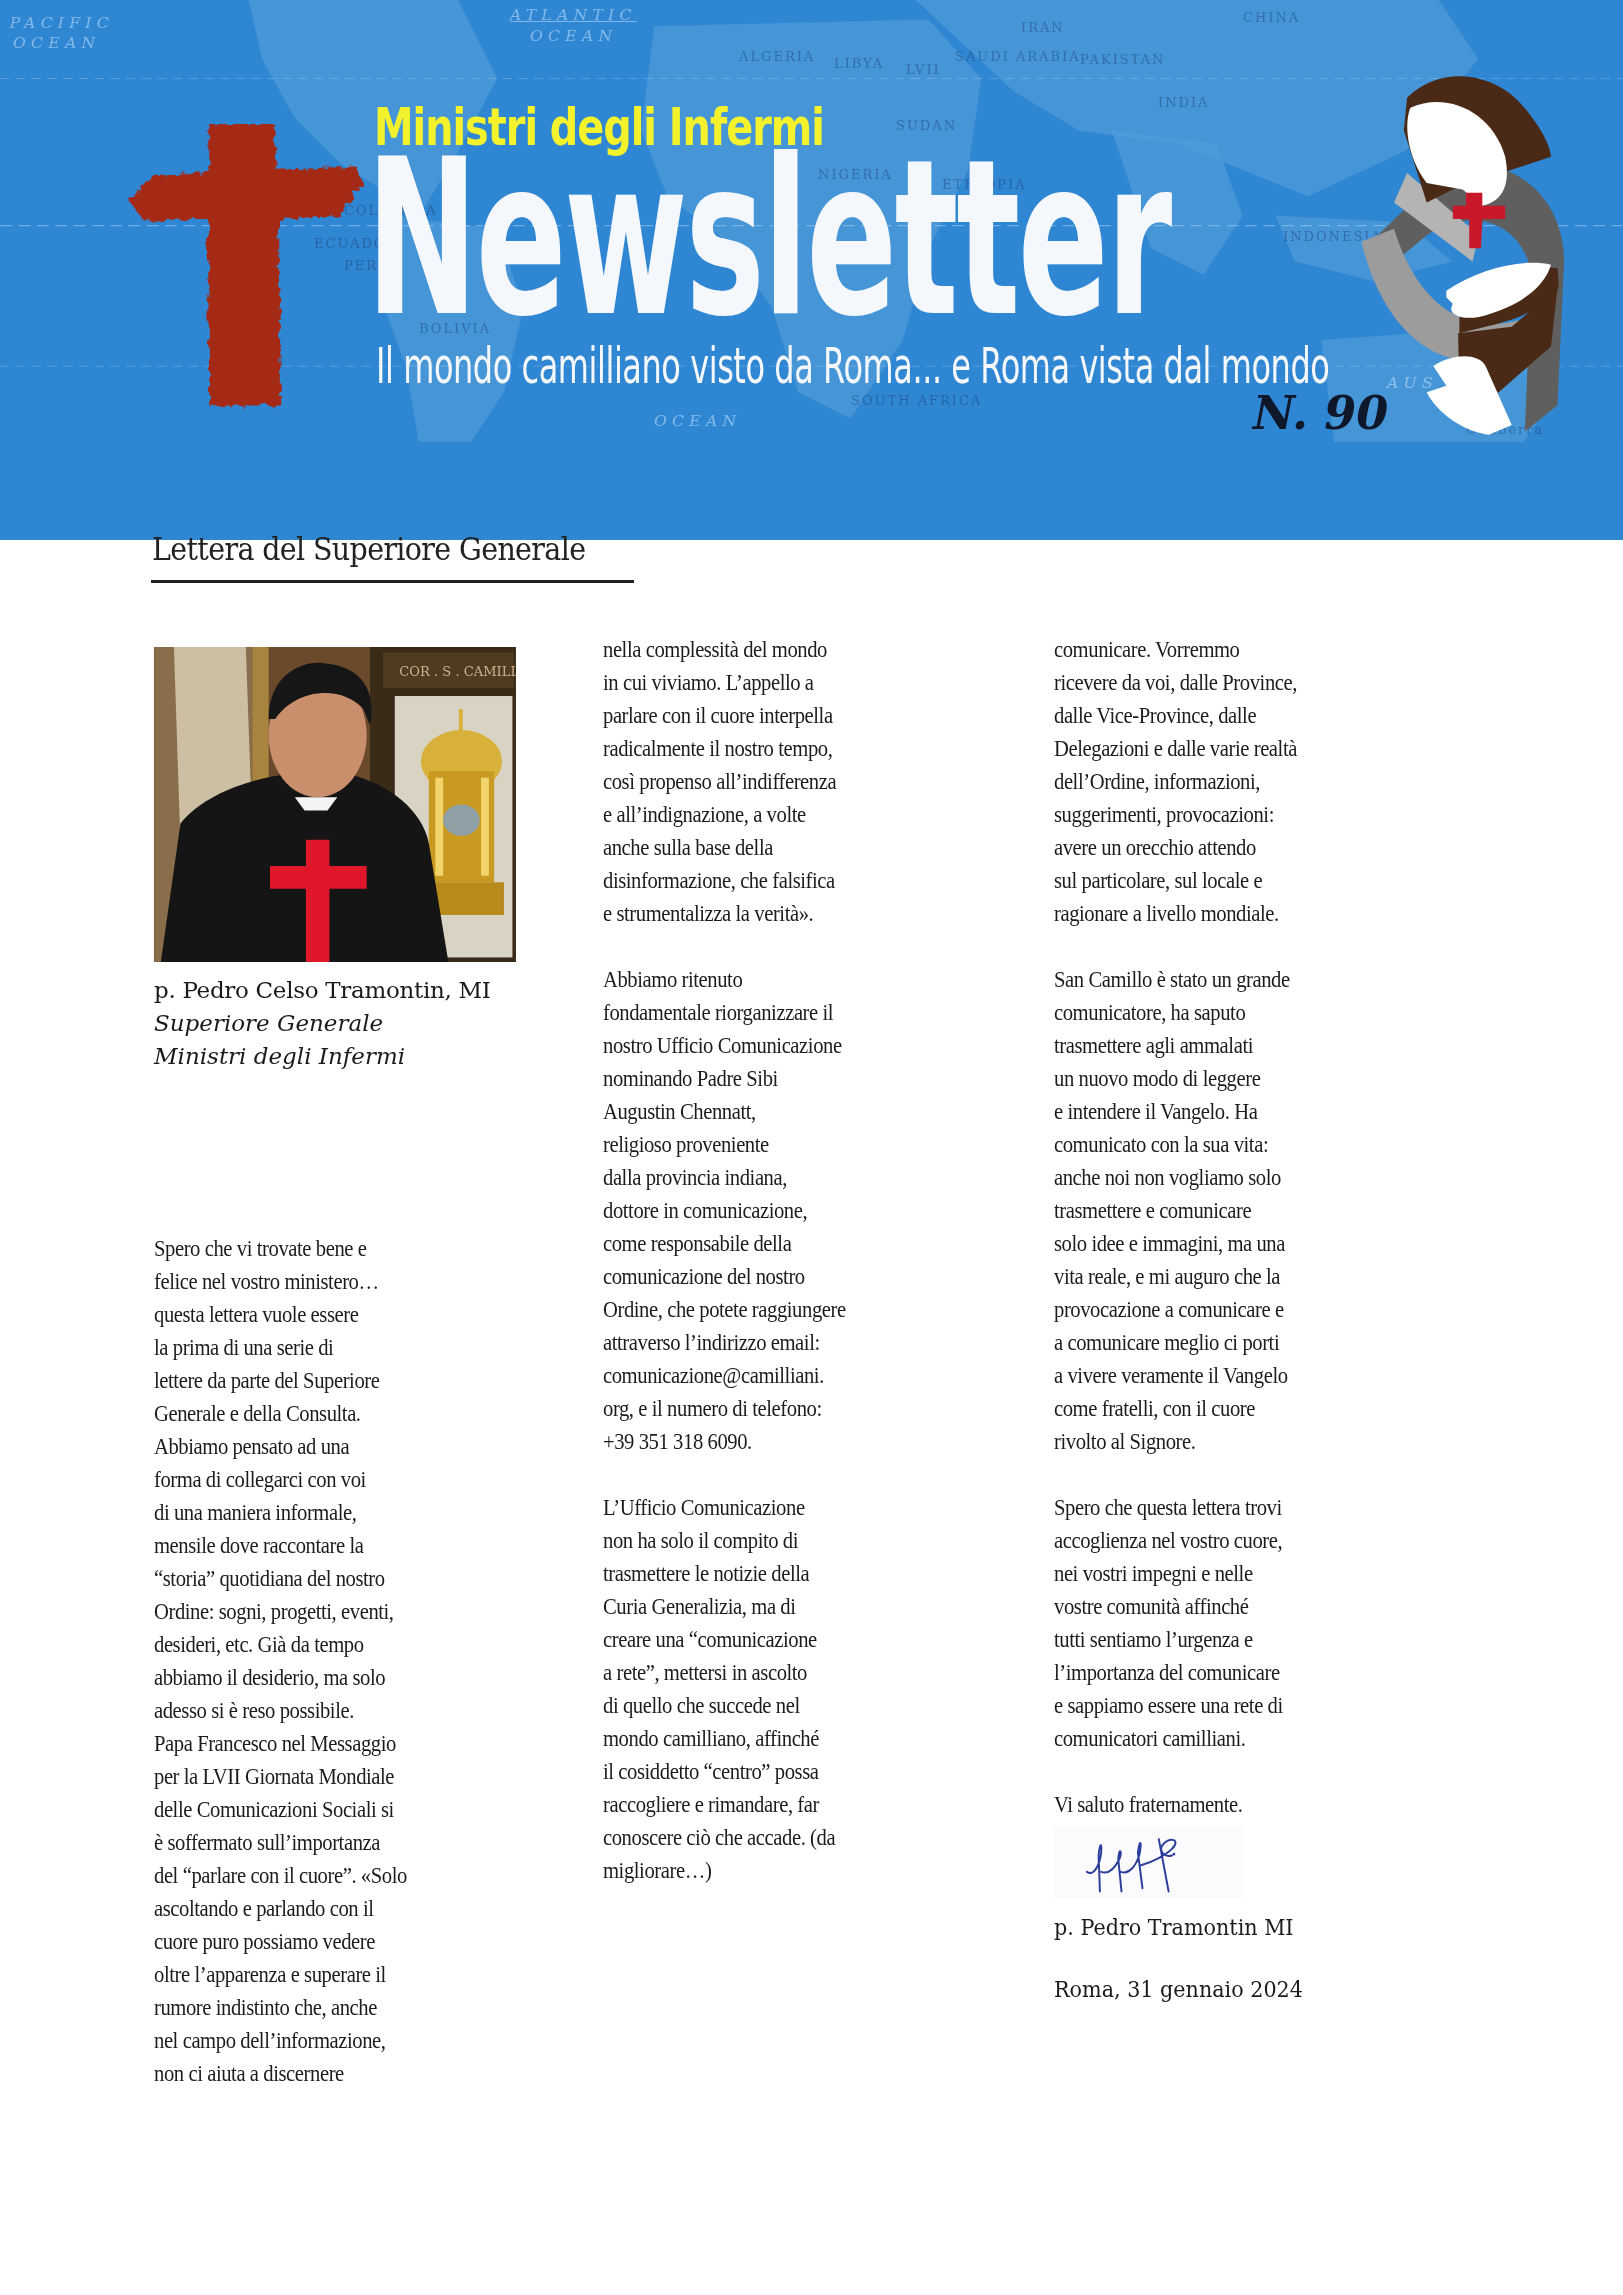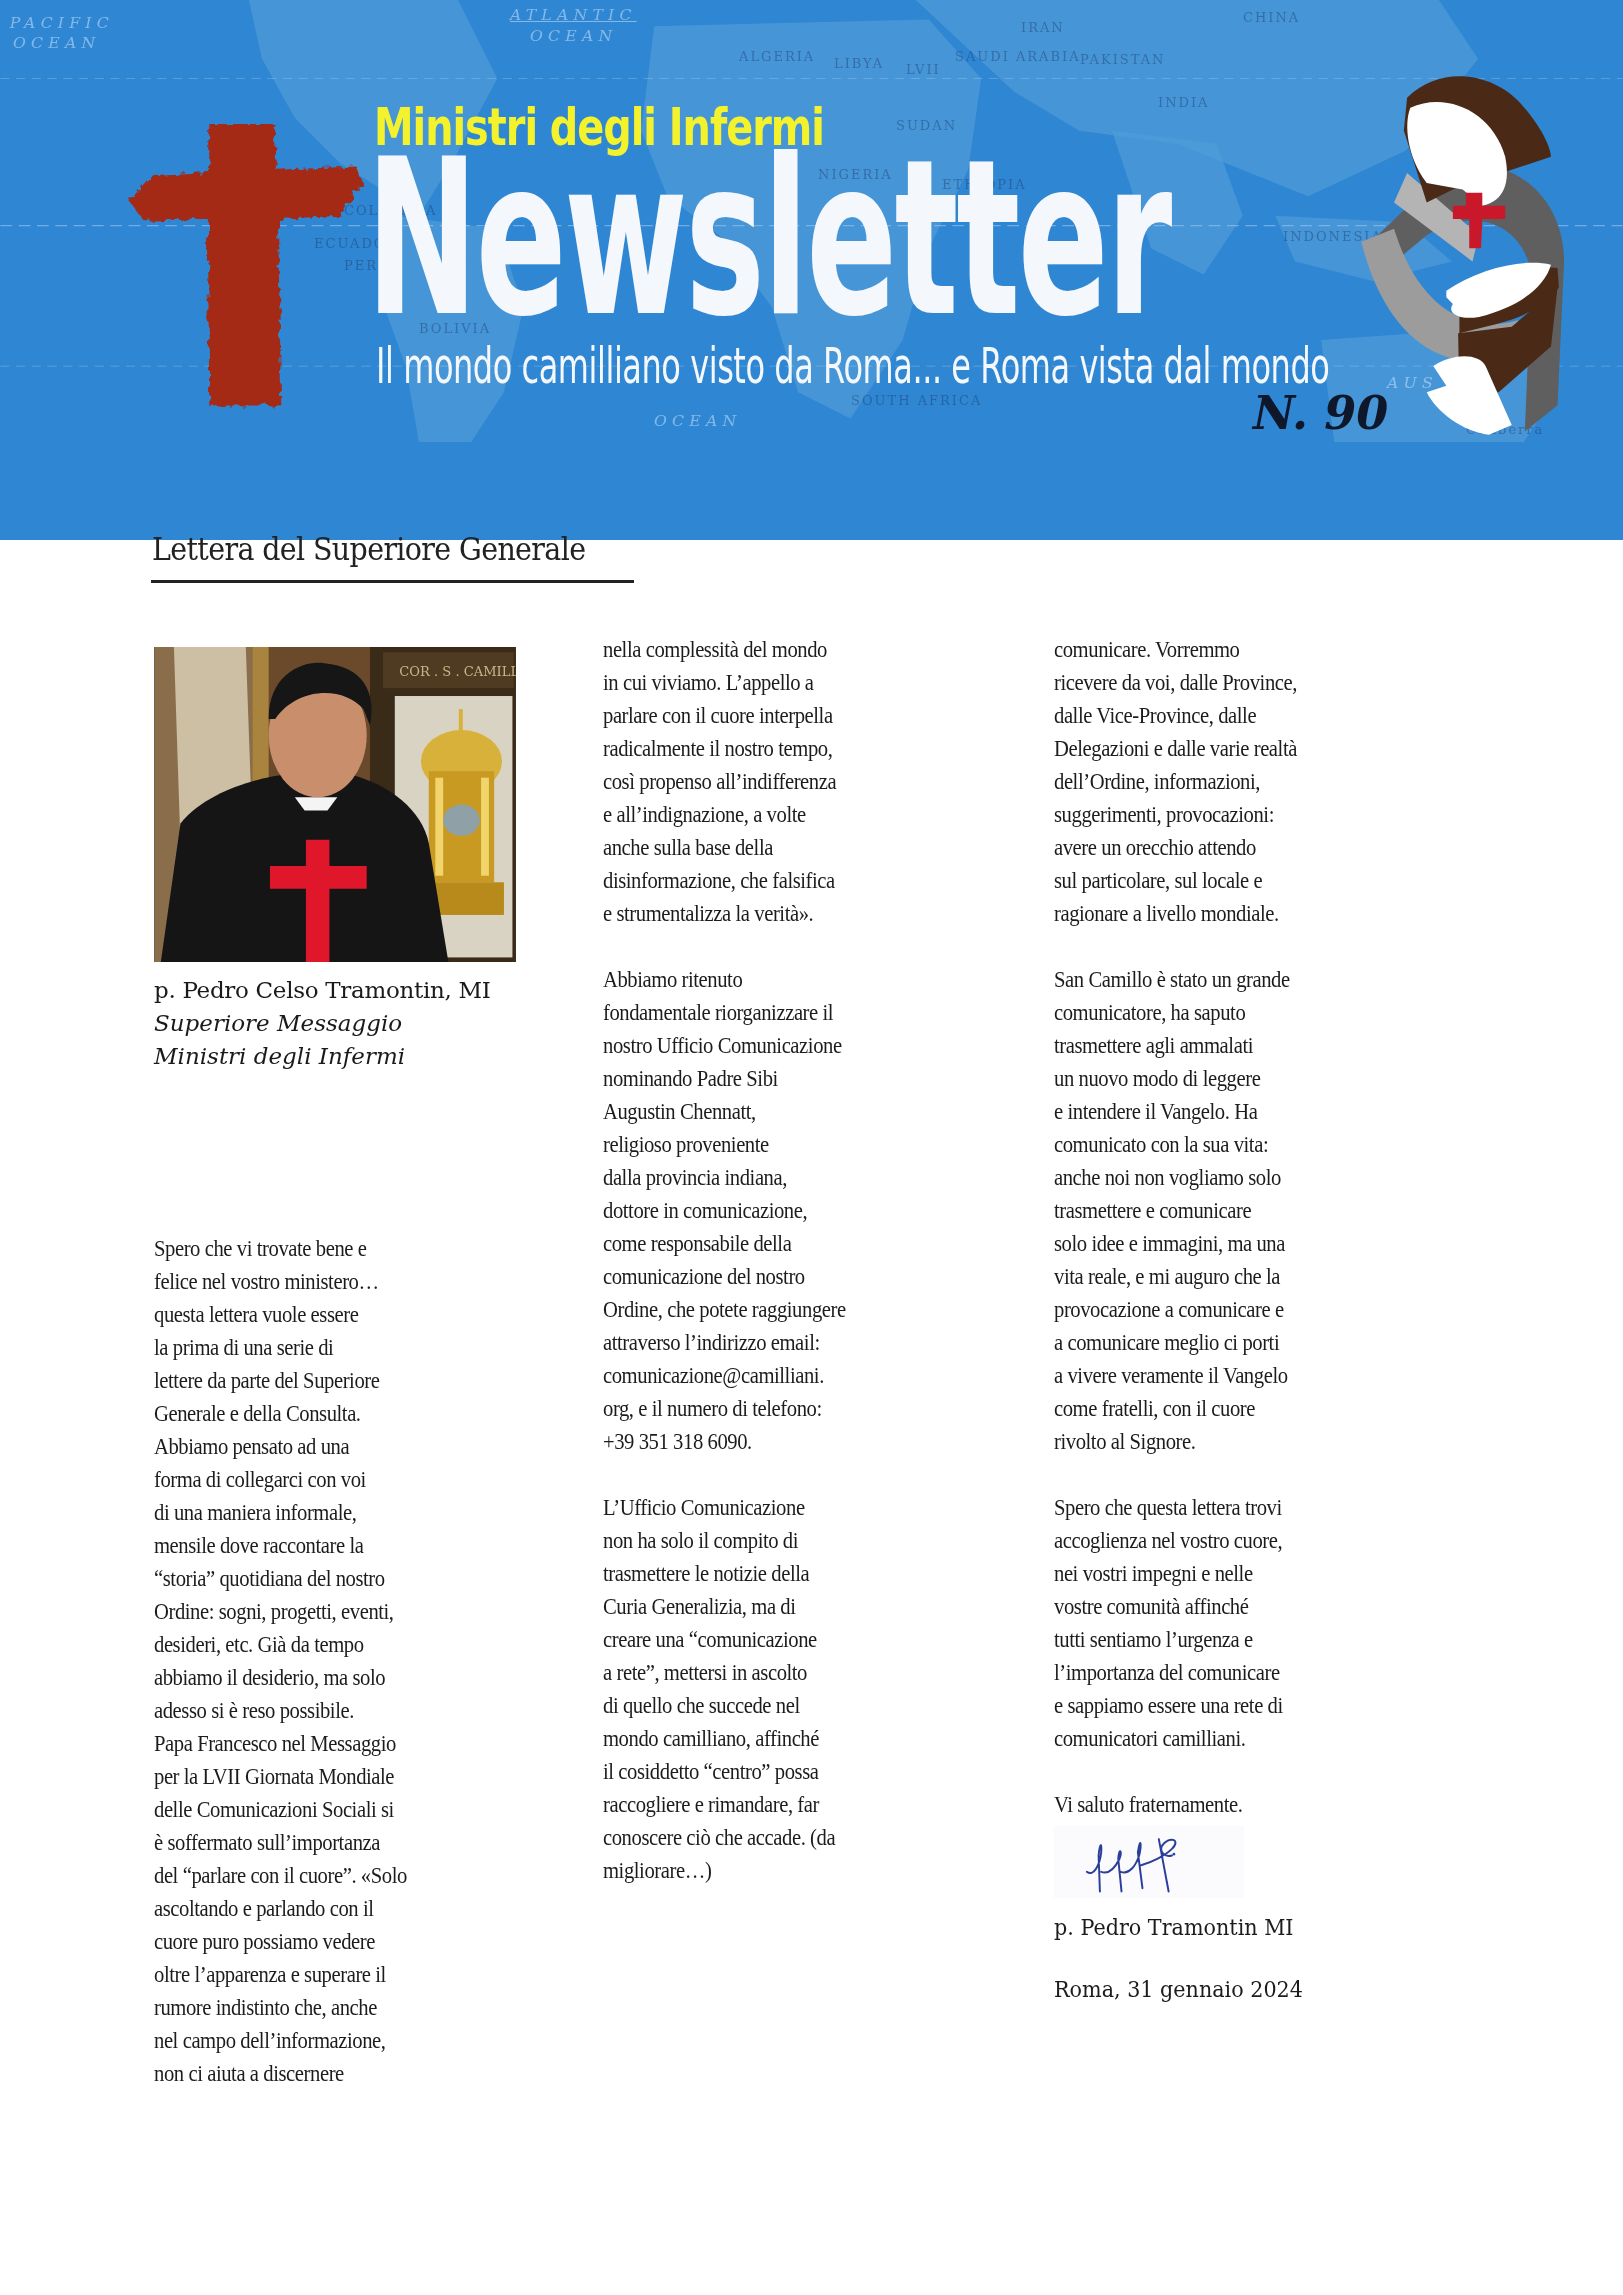--- a/index.html
+++ b/index.html
@@ -166,21 +166,21 @@
     <path d="M215 230 L280 230 L265 250 L230 250 Z" fill="#f4f4f4"></path>
     <ellipse cx="250" cy="135" rx="75" ry="95" fill="#c98f6d"></ellipse>
     <path d="M175 110 C175 40 230 20 260 25 C320 30 340 70 330 120 L320 95 C290 60 220 60 185 110 Z" fill="#161616"></path>
 
     <path d="M232 295 L268 295 L268 335 L325 335 L325 370 L268 370 L268 482 L232 482 L232 370 L177 370 L177 335 L232 335 Z" fill="#e0162b"></path>
   </svg>
 </figure>
 
 <div class="caption">
   <div class="name">p. Pedro  Celso Tramontin, MI</div>
-  <div class="role">Superiore Messaggio</div>
+  <div class="role">Superiore Generale</div>
   <div class="role">Ministri degli Infermi</div>
 </div>
 
 <article class="col col1">
     <p><span class="line">Spero che vi trovate bene e</span><span class="line">felice nel vostro ministero…</span><span class="line">questa lettera vuole essere</span><span class="line">la prima di una serie di</span><span class="line">lettere da parte del Superiore</span><span class="line">Generale e della Consulta.</span><span class="line">Abbiamo pensato ad una</span><span class="line">forma di collegarci con voi</span><span class="line">di una maniera informale,</span><span class="line">mensile dove raccontare la</span><span class="line">“storia” quotidiana del nostro</span><span class="line">Ordine: sogni, progetti, eventi,</span><span class="line">desideri, etc. Già da tempo</span><span class="line">abbiamo il desiderio, ma solo</span><span class="line">adesso si è reso possibile.</span><span class="line">Papa Francesco nel Messaggio</span><span class="line">per la LVII Giornata Mondiale</span><span class="line">delle Comunicazioni Sociali si</span><span class="line">è soffermato sull’importanza</span><span class="line">del “parlare con il cuore”. «Solo</span><span class="line">ascoltando e parlando con il</span><span class="line">cuore puro possiamo vedere</span><span class="line">oltre l’apparenza e superare il</span><span class="line">rumore indistinto che, anche</span><span class="line">nel campo dell’informazione,</span><span class="line">non ci aiuta a discernere</span></p>
   </article>
 <article class="col col2">
     <p><span class="line">nella complessità del mondo</span><span class="line">in cui viviamo. L’appello a</span><span class="line">parlare con il cuore interpella</span><span class="line">radicalmente il nostro tempo,</span><span class="line">così propenso all’indifferenza</span><span class="line">e all’indignazione, a volte</span><span class="line">anche sulla base della</span><span class="line">disinformazione, che falsifica</span><span class="line">e strumentalizza la verità».</span></p>
     <div class="gap"></div>
     <p><span class="line">Abbiamo ritenuto</span><span class="line">fondamentale riorganizzare il</span><span class="line">nostro Ufficio Comunicazione</span><span class="line">nominando Padre Sibi</span><span class="line">Augustin Chennatt,</span><span class="line">religioso proveniente</span><span class="line">dalla provincia indiana,</span><span class="line">dottore in comunicazione,</span><span class="line">come responsabile della</span><span class="line">comunicazione del nostro</span><span class="line">Ordine, che potete raggiungere</span><span class="line">attraverso l’indirizzo email:</span><span class="line">comunicazione@camilliani.</span><span class="line">org, e il numero di telefono:</span><span class="line">+39 351 318 6090.</span></p>

